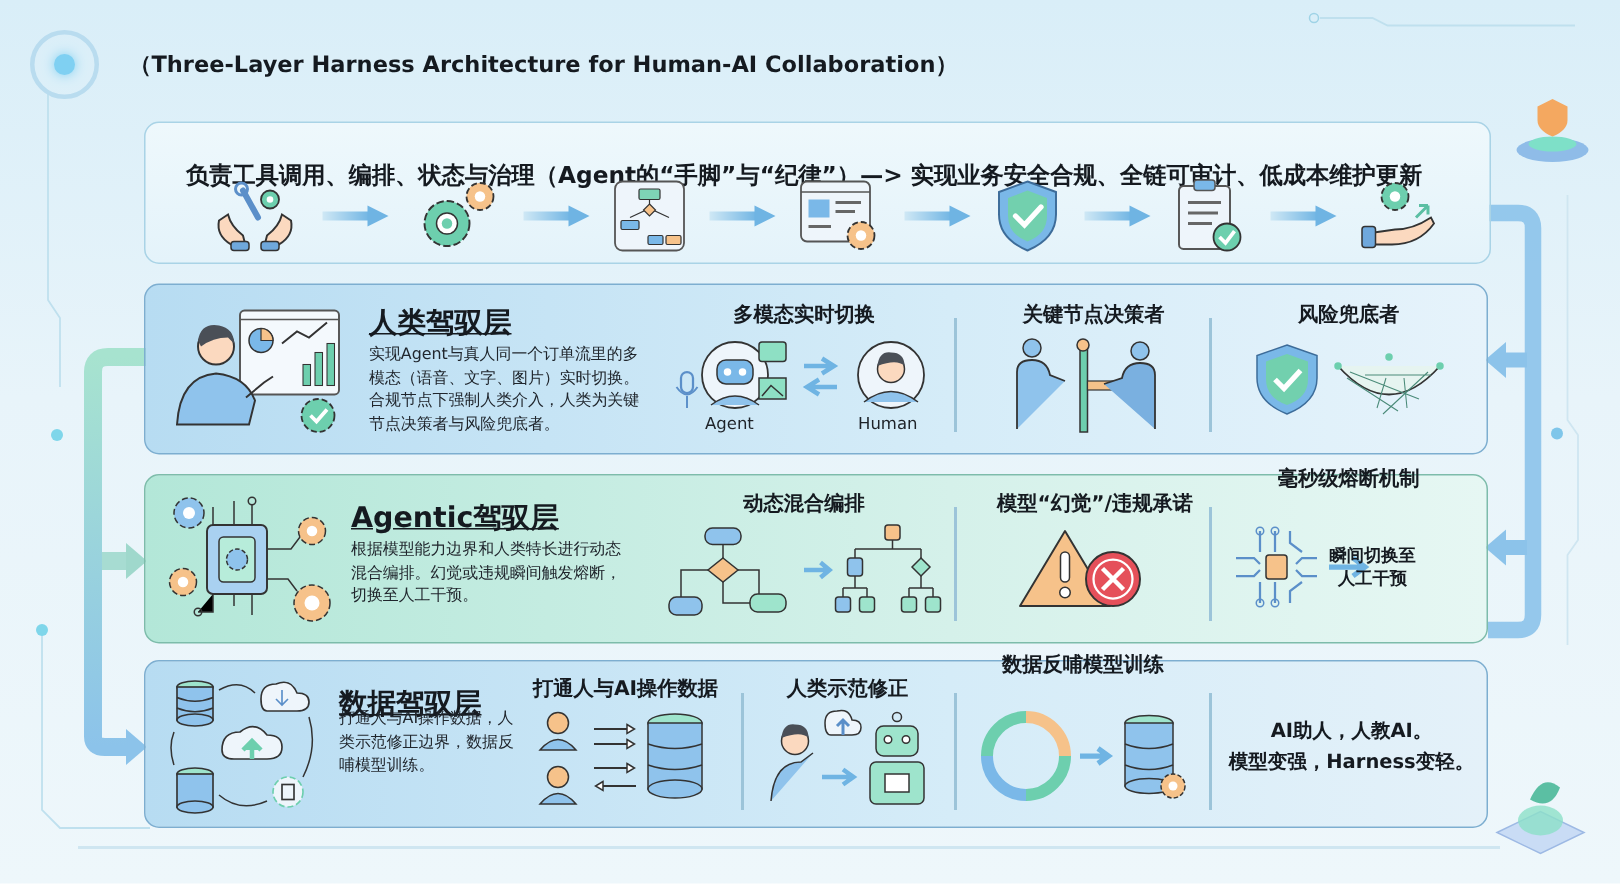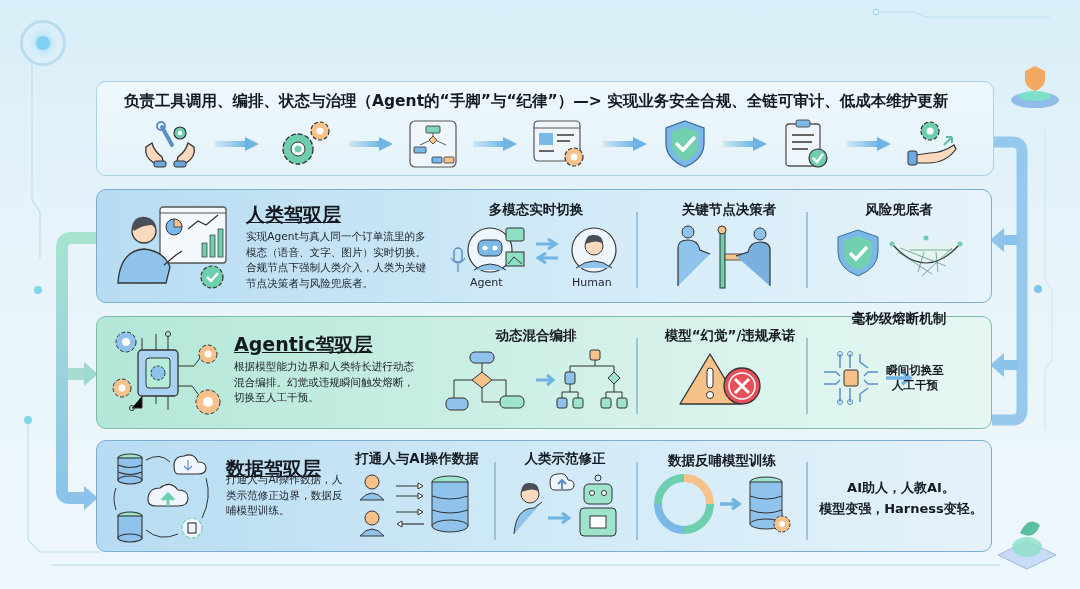--- a/index.html
+++ b/index.html
@@ -19,21 +19,21 @@
   .title-main { font-size: 21px; font-weight: bold; letter-spacing: 0.2px; }
   .title-sub { font-size: 15px; font-weight: bold; margin-left: 8px; }
 
   
   .panel { border-radius: 10px; border: 1.5px solid #8fbfd8; }
   .p-top { left: 96px; top: 81px; width: 898px; height: 95px; background: linear-gradient(180deg,#eef8fc,#e4f3fa); border-color:#a9d3e6; }
   .p-human { left: 96px; top: 189px; width: 896px; height: 114px; background: linear-gradient(90deg,#b7dcf2,#d5ecf8 60%,#e6f3fb); border-color:#7daed0; }
   .p-agentic { left: 96px; top: 316px; width: 896px; height: 113px; background: linear-gradient(90deg,#b3e7d8,#d5f1ea 60%,#e6f7f3); border-color:#7dbcaa; }
   .p-data { left: 96px; top: 440px; width: 896px; height: 112px; background: linear-gradient(90deg,#b7dcf2,#d5ecf8 60%,#e4f1f9); border-color:#7daed0; }
 
-  .top-heading { left: 124px; top: 91px; font-size: 15.5px; font-weight: bold; white-space: nowrap; }
+  .top-heading { left: 124px; top: 107px; font-size: 15.5px; font-weight: bold; white-space: nowrap; }
   .flow-row { left: 140px; top: 118px; width: 820px; height: 52px; display: flex; align-items: center; justify-content: space-between; }
   .flow-arrow { width: 44px; height: 14px; position: relative; }
   .flow-arrow::before { content: ""; position: absolute; left: 0; top: 4px; width: 32px; height: 6px; background: linear-gradient(90deg,#cfe8f5,#6fb4e3); }
   .flow-arrow::after { content: ""; position: absolute; right: 0; top: 0; border-left: 14px solid #6fb4e3; border-top: 7px solid transparent; border-bottom: 7px solid transparent; }
 
   .layer-title { font-size: 19px; font-weight: bold; text-decoration: underline; }
   .layer-desc { font-size: 10.6px; line-height: 15.5px; color: #20262d; }
   .sec-title { font-size: 13.5px; font-weight: bold; text-align: center; white-space: nowrap; }
   .divider { width: 1.5px; background: #9cc4d9; }
   .small-label { font-size: 11px; color: #1d2228; }
@@ -65,20 +65,21 @@
   <path d="M30 4 L40 9 L40 18 Q40 25 30 29 Q20 25 20 18 L20 9 Z" fill="#f4a860"></path>
 </svg>
 <svg class="abs" style="left:992px;top:505px" width="70" height="70">
   <path d="M6 50 L35 36 L64 50 L35 64 Z" fill="#c9dcf5" stroke="#9db9e4"></path>
   <ellipse cx="35" cy="42" rx="15" ry="10" fill="#8ce0c8" opacity="0.8"></ellipse>
   <path d="M28 28 Q36 10 48 20 Q42 36 28 28 Z" fill="#5bbfa3"></path>
 </svg>
 
 <div class="abs title-wrap">
   <div class="title-deco"></div>
+  <span class="title-sub">（Three-Layer Harness Architecture for Human-AI Collaboration）</span>
 </div>
 
 <svg class="abs side-left" viewBox="0 0 48 272">
   <defs>
       <linearGradient id="lg1" x1="0" y1="0" x2="0" y2="1">
         <stop offset="0" stop-color="#a7e3cf"></stop>
         <stop offset="1" stop-color="#8cc3ea"></stop>
       </linearGradient>
     </defs>
   <path d="M44 2 L18 2 Q8 2 8 12 L8 255 Q8 262 16 262 L30 262" stroke="url(#lg1)" stroke-width="12" fill="none"></path>
@@ -345,21 +346,21 @@
   <path d="M36 46 L56 46 M50 41 L57 46 L50 51" stroke="#6fb4e3" stroke-width="3" fill="none"></path>
   <circle cx="86" cy="6" r="3" fill="none" stroke="#333"></circle>
   <rect x="72" y="12" width="28" height="20" rx="5" fill="#9ee4cc" stroke="#333"></rect>
   <circle cx="80" cy="21" r="2.5" fill="#fff" stroke="#333"></circle>
     <circle cx="92" cy="21" r="2.5" fill="#fff" stroke="#333"></circle>
   <rect x="68" y="36" width="36" height="28" rx="4" fill="#9ee4cc" stroke="#333"></rect>
   <rect x="78" y="44" width="16" height="12" fill="#fff" stroke="#333"></rect>
 </svg>
 
 <div class="abs divider" style="left:636px;top:462px;height:78px"></div>
-<div class="abs sec-title" style="left:642px;top:452px;width:160px">数据反哺模型训练</div>
+<div class="abs sec-title" style="left:642px;top:434px;width:160px">数据反哺模型训练</div>
 <svg class="abs" style="left:654px;top:474px" width="140" height="62">
   <path d="M30 4 A26 26 0 0 1 56 30" stroke="#f6c28a" stroke-width="8" fill="none"></path>
   <path d="M56 30 A26 26 0 0 1 30 56" stroke="#6dcfae" stroke-width="8" fill="none"></path>
   <path d="M30 56 A26 26 0 0 1 4 30" stroke="#7ab8e8" stroke-width="8" fill="none"></path>
   <path d="M4 30 A26 26 0 0 1 30 4" stroke="#6dcfae" stroke-width="8" fill="none"></path>
   <path d="M66 30 L84 30 M78 25 L85 30 L78 35" stroke="#6fb4e3" stroke-width="3.5" fill="none"></path>
   <ellipse cx="112" cy="8" rx="16" ry="5" fill="#9ee4cc" stroke="#333"></ellipse>
   <rect x="96" y="8" width="32" height="42" fill="#8fc3ec" stroke="#333"></rect>
   <ellipse cx="112" cy="50" rx="16" ry="5" fill="#8fc3ec" stroke="#333"></ellipse>
   <path d="M96 22 Q112 28 128 22 M96 36 Q112 42 128 36" stroke="#333" fill="none"></path>

